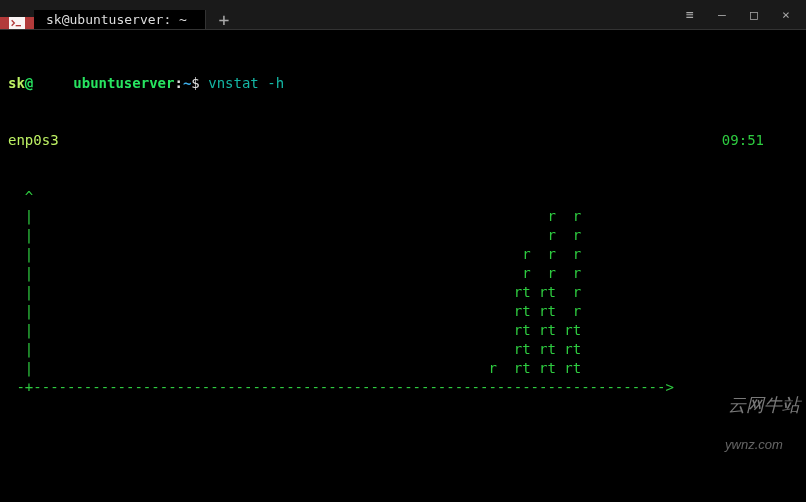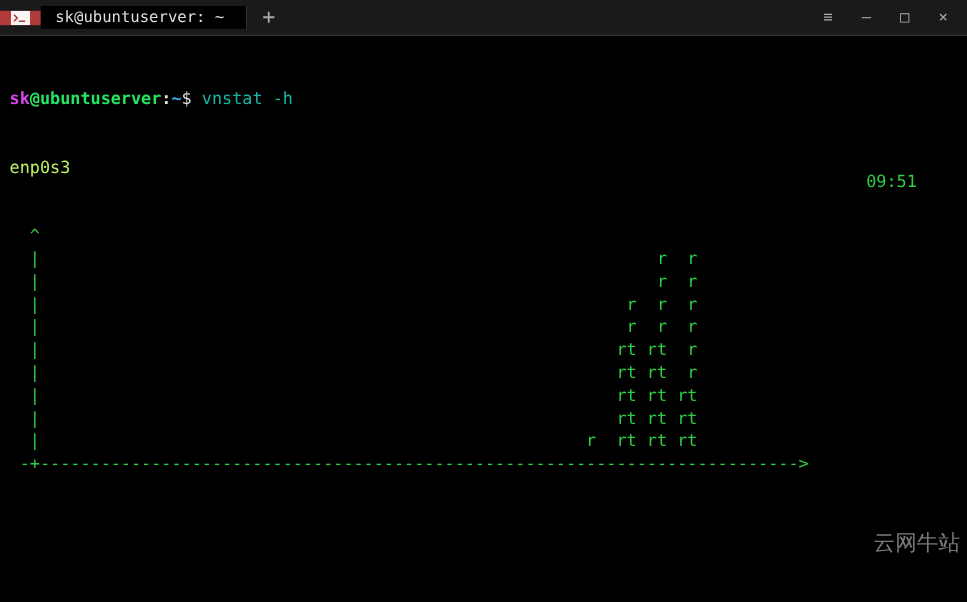--- a/index.html
+++ b/index.html
@@ -13,21 +13,21 @@
   }
   
   .titlebar {
     height: 30px;
     background: #1a1a1a;
     display: flex;
     align-items: stretch;
     border-bottom: 1px solid #333;
     color: #ccc;
   }
-  .tab-strip { display: flex; align-items: center; flex: 1; }
+  .tab-strip { display: flex; align-items: flex-end; flex: 1; }
   .tab-icon-box {
     width: 34px;
     display: flex;
     align-items: center;
     justify-content: center;
     background: #b23a3a;
   }
   .tab-icon-box svg { width: 16px; height: 12px; }
   .tab {
     background: #000;
@@ -58,43 +58,44 @@
   }
   .win-controls span { font-size: 13px; display:inline-flex; align-items:center; justify-content:center; width:16px; height:16px;}
   .win-controls .hamburger { letter-spacing: 0; }
   
   .term {
     padding: 6px 8px 8px 8px;
     white-space: pre;
     position: relative;
     height: calc(100% - 30px);
   }
-  .prompt-user { color: #d946ef; font-weight: bold; }
-  .prompt-host { color: #27e460; font-weight: bold; }
+  .prompt-user { color: #bef264; font-weight: bold; }
+  .prompt-host { color: #27e460; font-weight: bold; padding-left: 40px; }
   .prompt-at   { color: #27e460; font-weight: bold; }
   .prompt-colon{ color: #e0e0e0; font-weight: bold; }
   .prompt-path { color: #3daee9; font-weight: bold; }
   .prompt-dollar{ color: #e0e0e0; }
   .cmd { color: #14b8a6; }
   .line { display: block; height: 19px; }
   .iface-row { display:flex; }
   .iface-name { color: #bef264; }
   .iface-spacer { flex:1; }
-  .time-right { color: #2ecc40; padding-right: 34px; margin-top: 12px; }
+  .time-right { color: #2ecc40; padding-right: 34px; }
   pre.block { margin:0; color:#2ecc40; }
   .watermark {
     position: absolute;
     right: 6px;
-    bottom: 20px;
+    bottom: 7px;
     color: rgba(220,220,220,0.55);
     font-size: 18px;
     line-height: 20px;
     text-align: center;
     font-family: sans-serif;
     pointer-events: none;
+    font-style: italic;
   }
   .watermark .en { font-size: 13px; color: rgba(200,200,200,0.5); display:block; }
 </style>
 </head>
 <body>
 
 <div class="titlebar">
   <div class="tab-strip">
     <div class="tab-icon-box">
       <svg viewBox="0 0 24 18">
@@ -135,14 +136,15 @@
   |                                                         rt rt rt
   |                                                         rt rt rt
   |                                                      r  rt rt rt
  -+---------------------------------------------------------------------------&gt;</pre>
   <span class="line"> </span>
   
   
 
   <div class="watermark">
     <span>云网牛站</span>
+    <span class="en">ywnz.com</span>
   </div>
 </div>
 
 </body></html>

